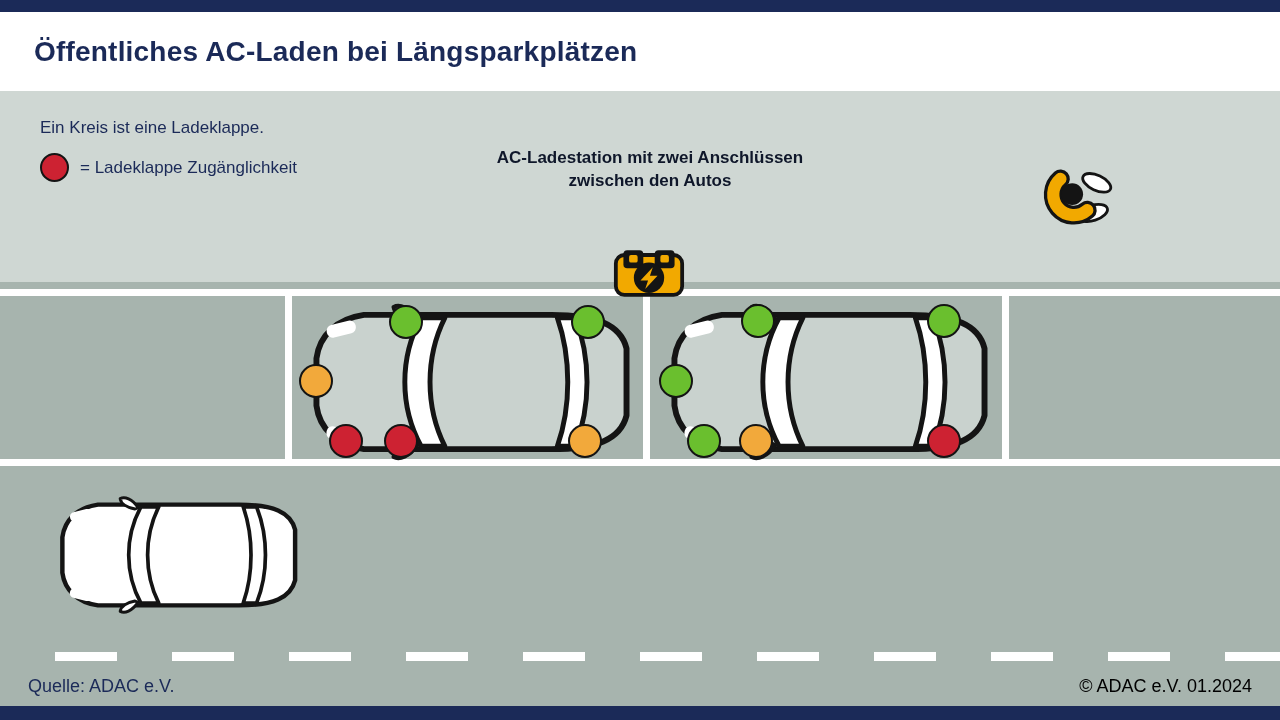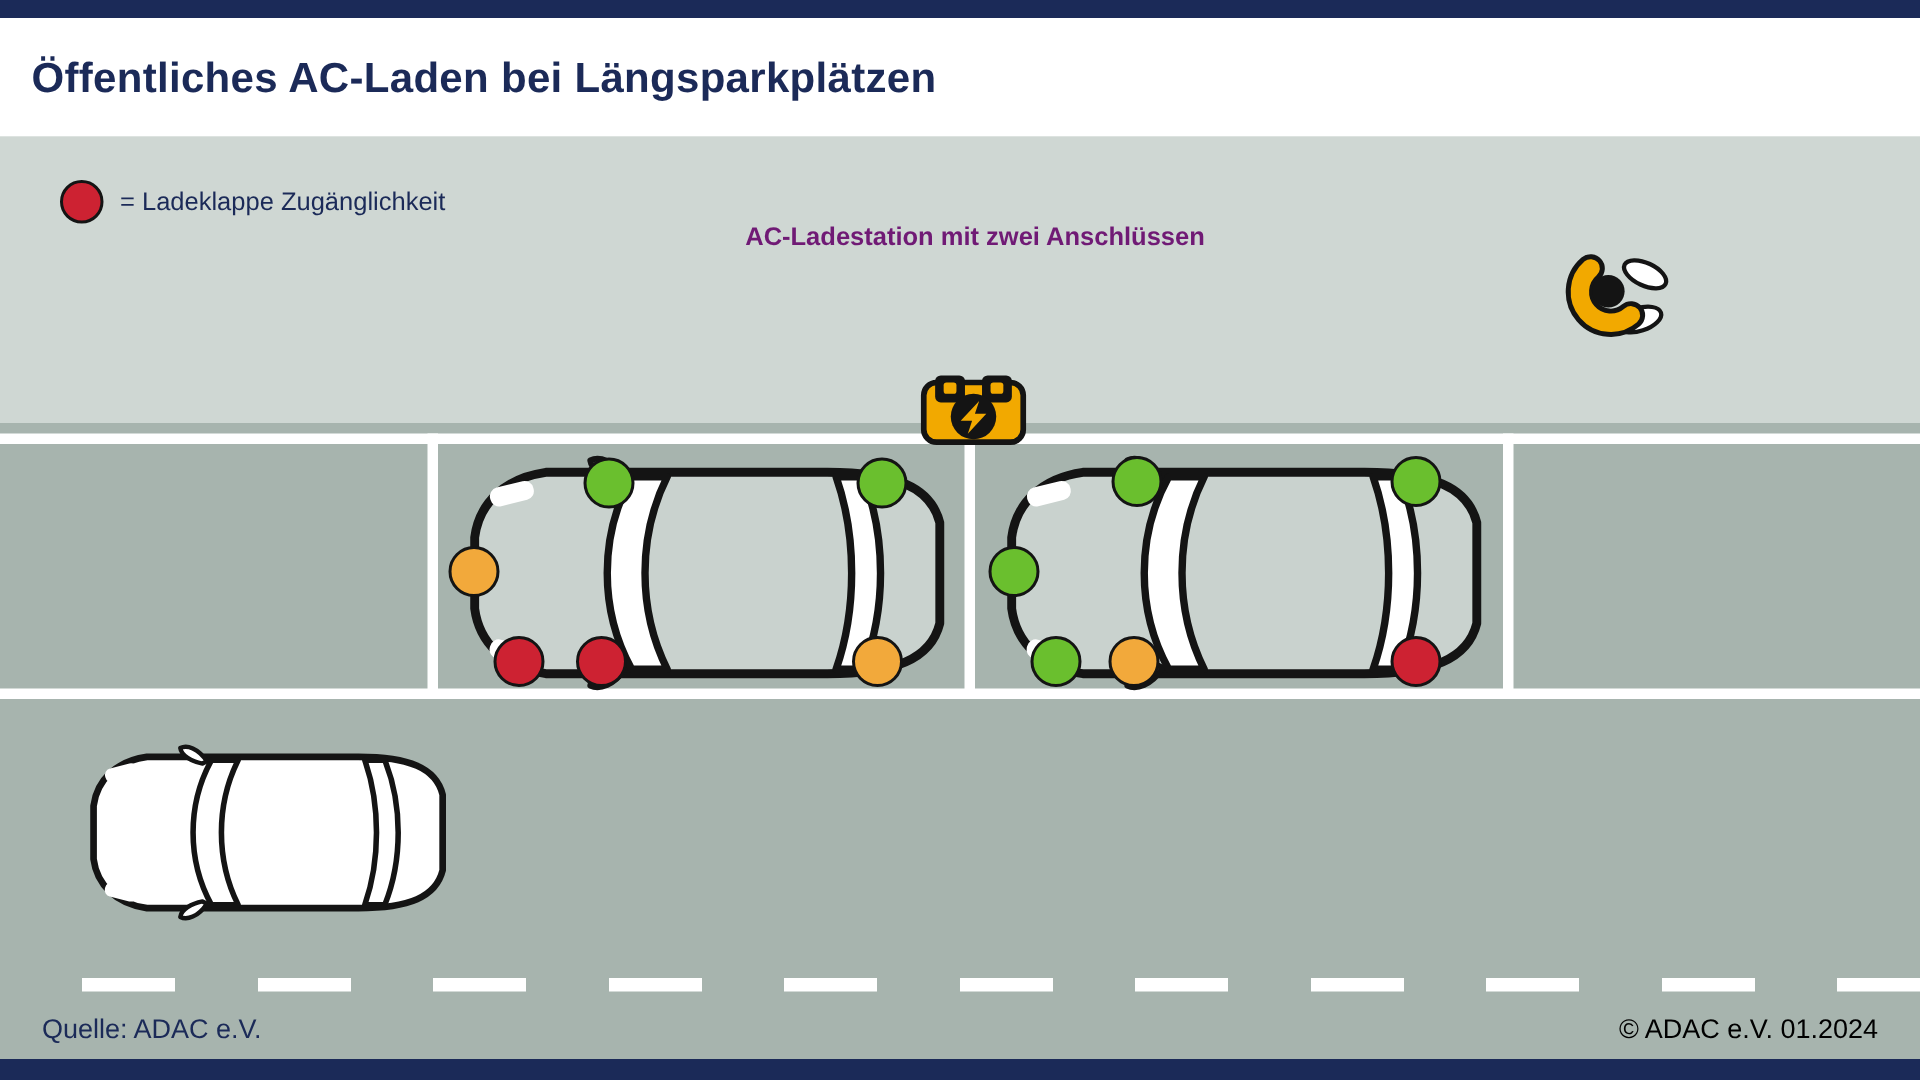--- a/index.html
+++ b/index.html
@@ -5,36 +5,36 @@
   * { margin:0; padding:0; box-sizing:border-box; }
   html,body { background:#7f8d88; }
   body { font-family:"Liberation Sans", sans-serif; }
 
   .canvas { position:relative; width:1280px; height:720px; overflow:hidden; background:#a7b4ae; }
 
   .bar-top    { position:absolute; left:0; top:0;    width:1280px; height:12px; background:#1b2a58; z-index:10; }
   .bar-bottom { position:absolute; left:0; top:706px; width:1280px; height:14px; background:#1b2a58; z-index:10; }
 
   .header { position:absolute; left:0; top:12px; width:1280px; height:79px; background:#ffffff;
-            display:flex; align-items:center; padding-left:21px; z-index:5; }
+            display:flex; align-items:center; padding-left:34px; z-index:5; }
   .title  { font-size:28px; font-weight:bold; color:#1b2a58; letter-spacing:.2px; }
 
   .legend-band { position:absolute; left:0; top:91px; width:1280px; height:191px; background:#cfd7d3; z-index:1; }
 
   .legend { position:absolute; left:40px; top:118px; z-index:4; color:#1b2a58; }
   .legend-heading { font-size:17px; font-weight:400; margin-bottom:13px; }
   .legend-row { display:flex; align-items:center; gap:11px; height:33px; }
   .legend-dot { width:29px; height:29px; border-radius:50%; border:2.5px solid #141414; flex:0 0 auto; }
   .legend-label { font-size:17px; }
   .dot-good    { background:#6abf2e; }
   .dot-limited { background:#f2a93b; }
   .dot-bad     { background:#cd2232; }
 
   .station-caption { position:absolute; left:400px; top:146px; width:500px; text-align:center;
-                     font-size:17px; font-weight:bold; color:#701a75; line-height:23px; z-index:4; }
+                     font-size:17px; font-weight:bold; color:#0f172a; line-height:23px; z-index:4; }
 
   
   .street { position:absolute; left:0; top:282px; width:1280px; height:424px; background:#a7b4ae; z-index:1; }
   .lane-line { position:absolute; background:#ffffff; z-index:2; }
   .line-top    { left:0; top:289px; width:1280px; height:7px; }
   .line-bottom { left:0; top:459px; width:1280px; height:7px; }
   .div-1 { left:285px;  top:289px; width:7px; height:177px; }
   .div-2 { left:643px;  top:289px; width:7px; height:177px; }
   .div-3 { left:1002px; top:289px; width:7px; height:177px; }
 
@@ -78,28 +78,30 @@
 
   <div class="bar-top"></div>
 
   <div class="header">
     <div class="title">Öffentliches AC-Laden bei Längsparkplätzen</div>
   </div>
 
   <div class="legend-band"></div>
 
   <div class="legend">
+    <div class="legend-heading">Ein Kreis ist eine Ladeklappe.</div>
     <div class="legend-row">
       <span class="legend-dot dot-bad" style="background: rgb(205, 34, 50);"></span>
       <span class="legend-label">= Ladeklappe Zugänglichkeit</span>
     </div>
   </div>
 
   <div class="station-caption">
     <div>AC-Ladestation mit zwei Anschlüssen</div>
+    <div>zwischen den Autos</div>
   </div>
 
   <svg class="person-icon" viewBox="0 0 100 70">
     <ellipse cx="72" cy="20" rx="16" ry="8" fill="#ffffff" stroke="#141414" stroke-width="3" transform="rotate(25 72 20)"></ellipse>
     <ellipse cx="68" cy="52" rx="16" ry="8" fill="#ffffff" stroke="#141414" stroke-width="3" transform="rotate(-18 68 52)"></ellipse>
     <path d="M62 49 A21 21 0 1 1 33.5 15.8" fill="none" stroke="#141414" stroke-width="20" stroke-linecap="round"></path>
     <path d="M62 49 A21 21 0 1 1 33.5 15.8" fill="none" stroke="#f2a900" stroke-width="13" stroke-linecap="round"></path>
     <circle cx="46" cy="32" r="11.5" fill="#141414"></circle>
   </svg>
 

